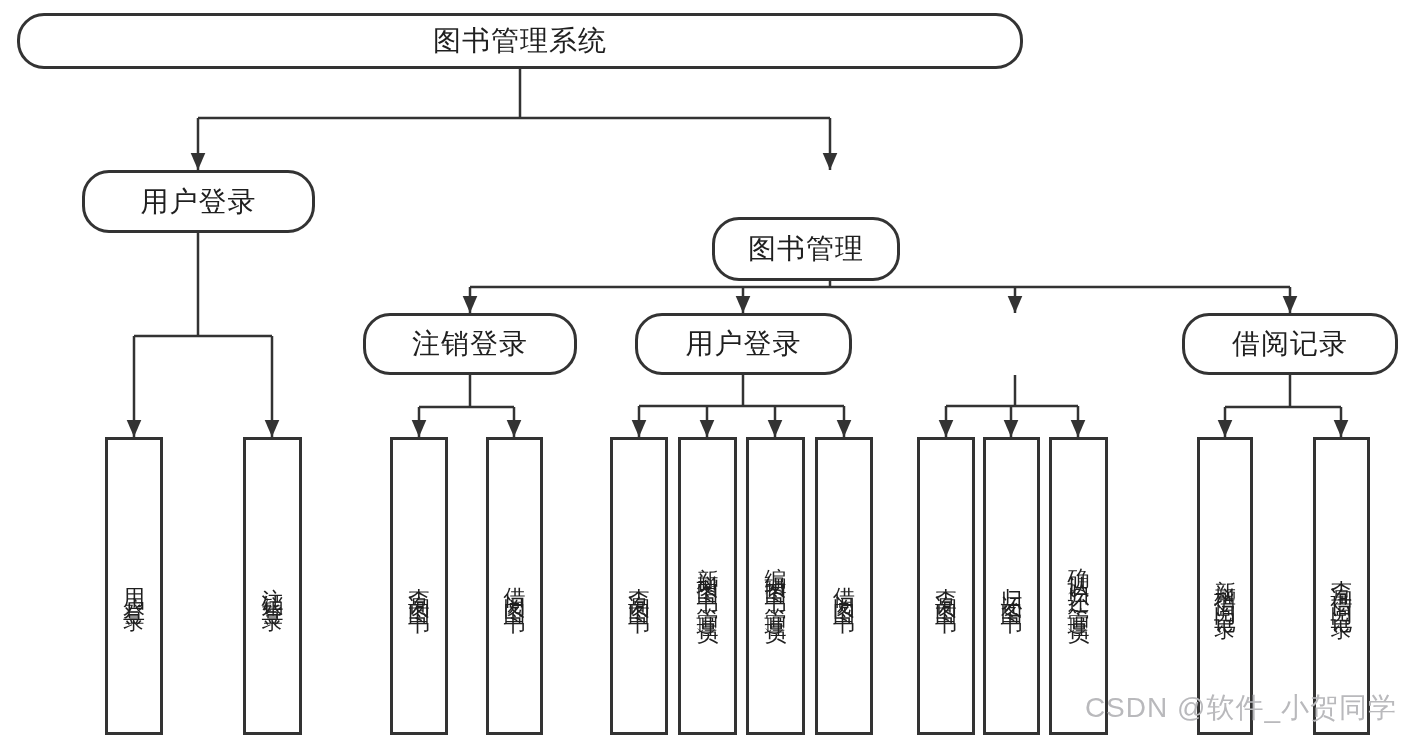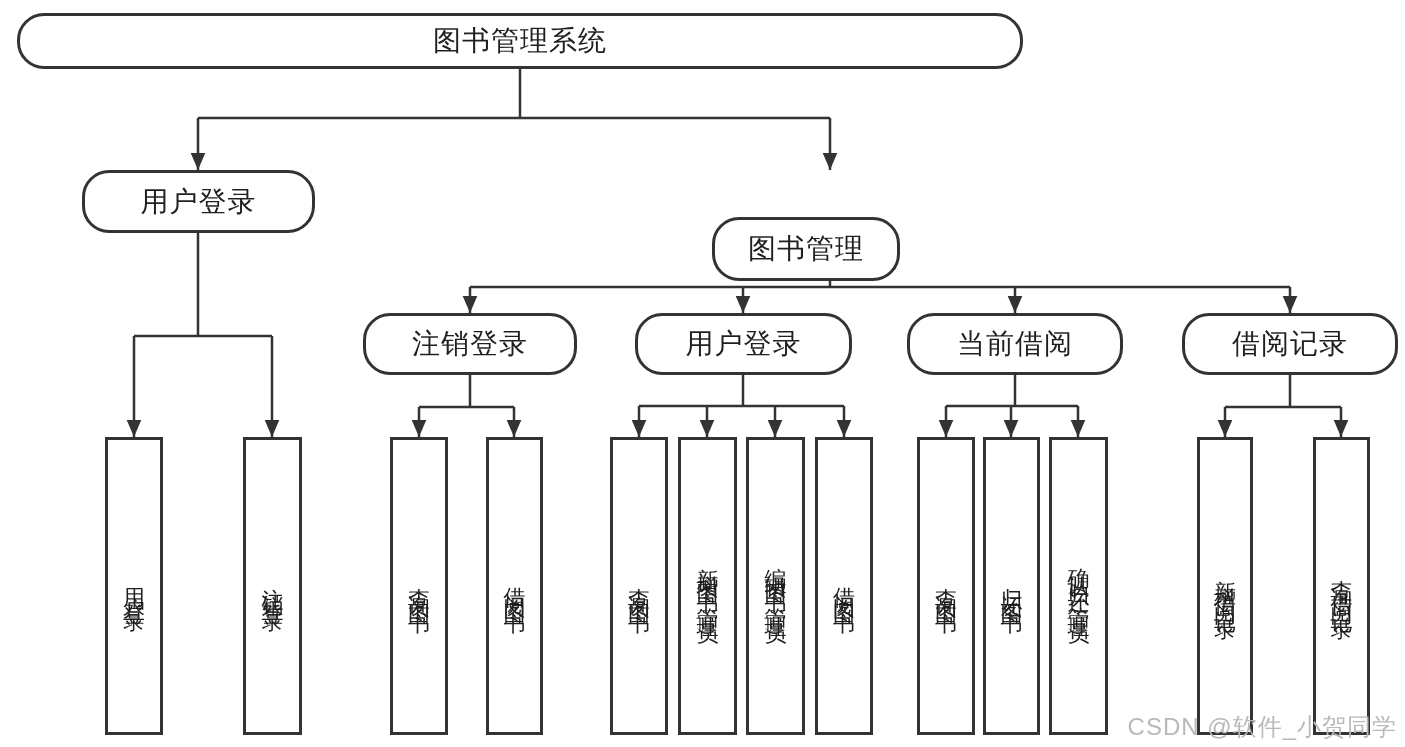--- a/index.html
+++ b/index.html
@@ -62,23 +62,23 @@
   .n-c3 { left:746px;  width:59px; }
   .n-c4 { left:815px;  width:58px; }
   .n-d1 { left:917px;  width:58px; }
   .n-d2 { left:983px;  width:57px; }
   .n-d3 { left:1049px; width:59px; }
   .n-e1 { left:1197px; width:56px; }
   .n-e2 { left:1313px; width:57px; }
   .watermark {
     position: absolute;
     right: 8px;
-    bottom: 4px;
+    bottom: 20px;
     color: var(--watermark);
-    font-size: 24px;
+    font-size: 28px;
     letter-spacing: 1px;
     z-index: 5;
     pointer-events: none;
   }
 </style>
 </head>
 <body>
 
 <div class="canvas">
 
@@ -132,21 +132,20 @@
     </g>
   </svg>
 
   <div class="box h-box n-root">图书管理系统</div>
 
   <div class="box h-box n-l2-a">用户登录</div>
   <div class="box h-box n-l2-b">图书管理</div>
 
   <div class="box h-box n-l3-0">注销登录</div>
   <div class="box h-box n-l3-1">用户登录</div>
-  <div class="box h-box n-l3-2">当前借阅</div>
   <div class="box h-box n-l3-3">借阅记录</div>
 
   <div class="box v-box leaf n-a1">用户登录</div>
   <div class="box v-box leaf n-a2">注销登录</div>
 
   <div class="box v-box leaf n-b1">查询图书</div>
   <div class="box v-box leaf n-b2">借阅图书</div>
 
   <div class="box v-box leaf n-c1">查询图书</div>
   <div class="box v-box leaf n-c2">新增图书（管理员）</div>

